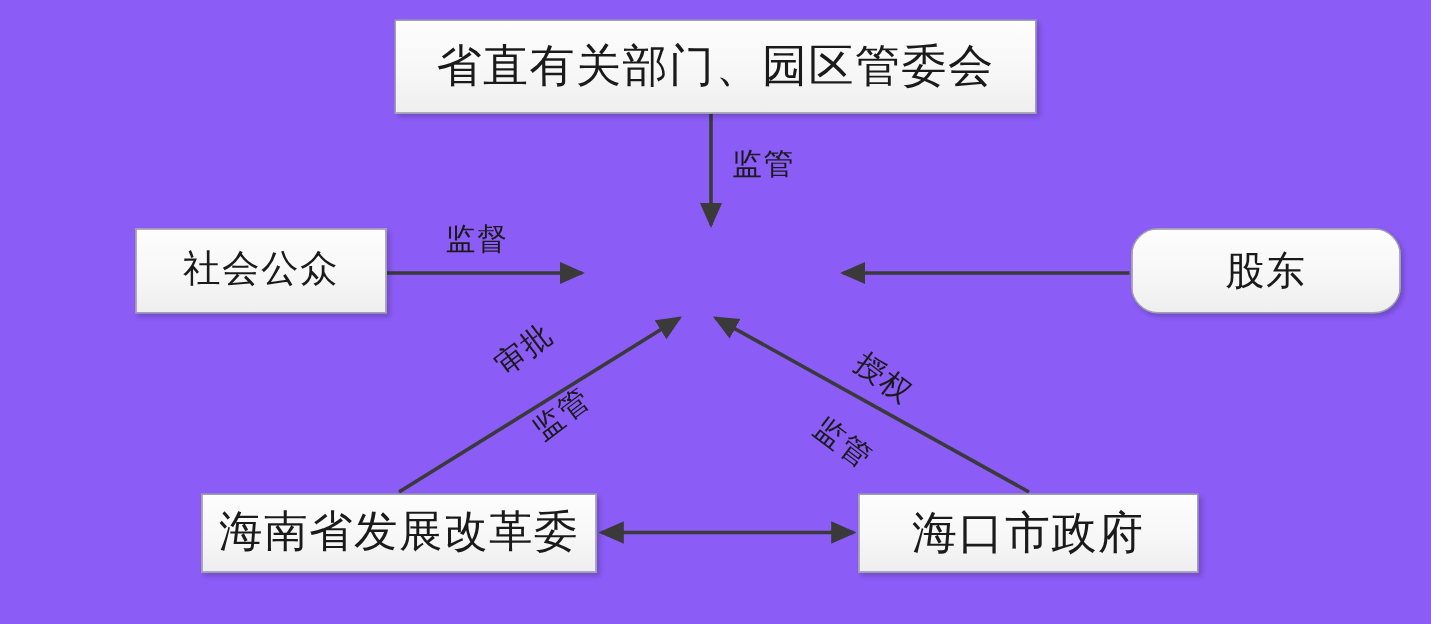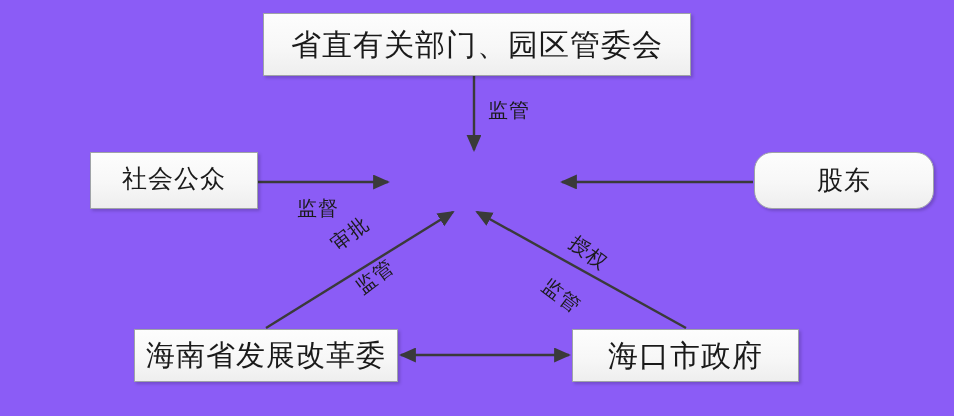--- a/index.html
+++ b/index.html
@@ -55,21 +55,21 @@
     fill: none;
   }
   .edge-label {
     position: absolute;
     color: #1a1a1a;
     white-space: nowrap;
     line-height: 1;
     letter-spacing: 1px;
   }
   #label-supervise-top   { left: 488px; top: 100px; font-size: 20px; }
-  #label-supervise-left  { left: 297px; top: 150px; font-size: 20px; margin-top: 48px; }
+  #label-supervise-left  { left: 297px; top: 150px; font-size: 20px; }
   #label-jointly-found   { left: 588px; top: 140px; font-size: 20px; }
 
   .rot-label {
     position: absolute;
     white-space: nowrap;
     font-size: 20px;
     color: #1a1a1a;
     line-height: 1;
     letter-spacing: 1px;
   }

